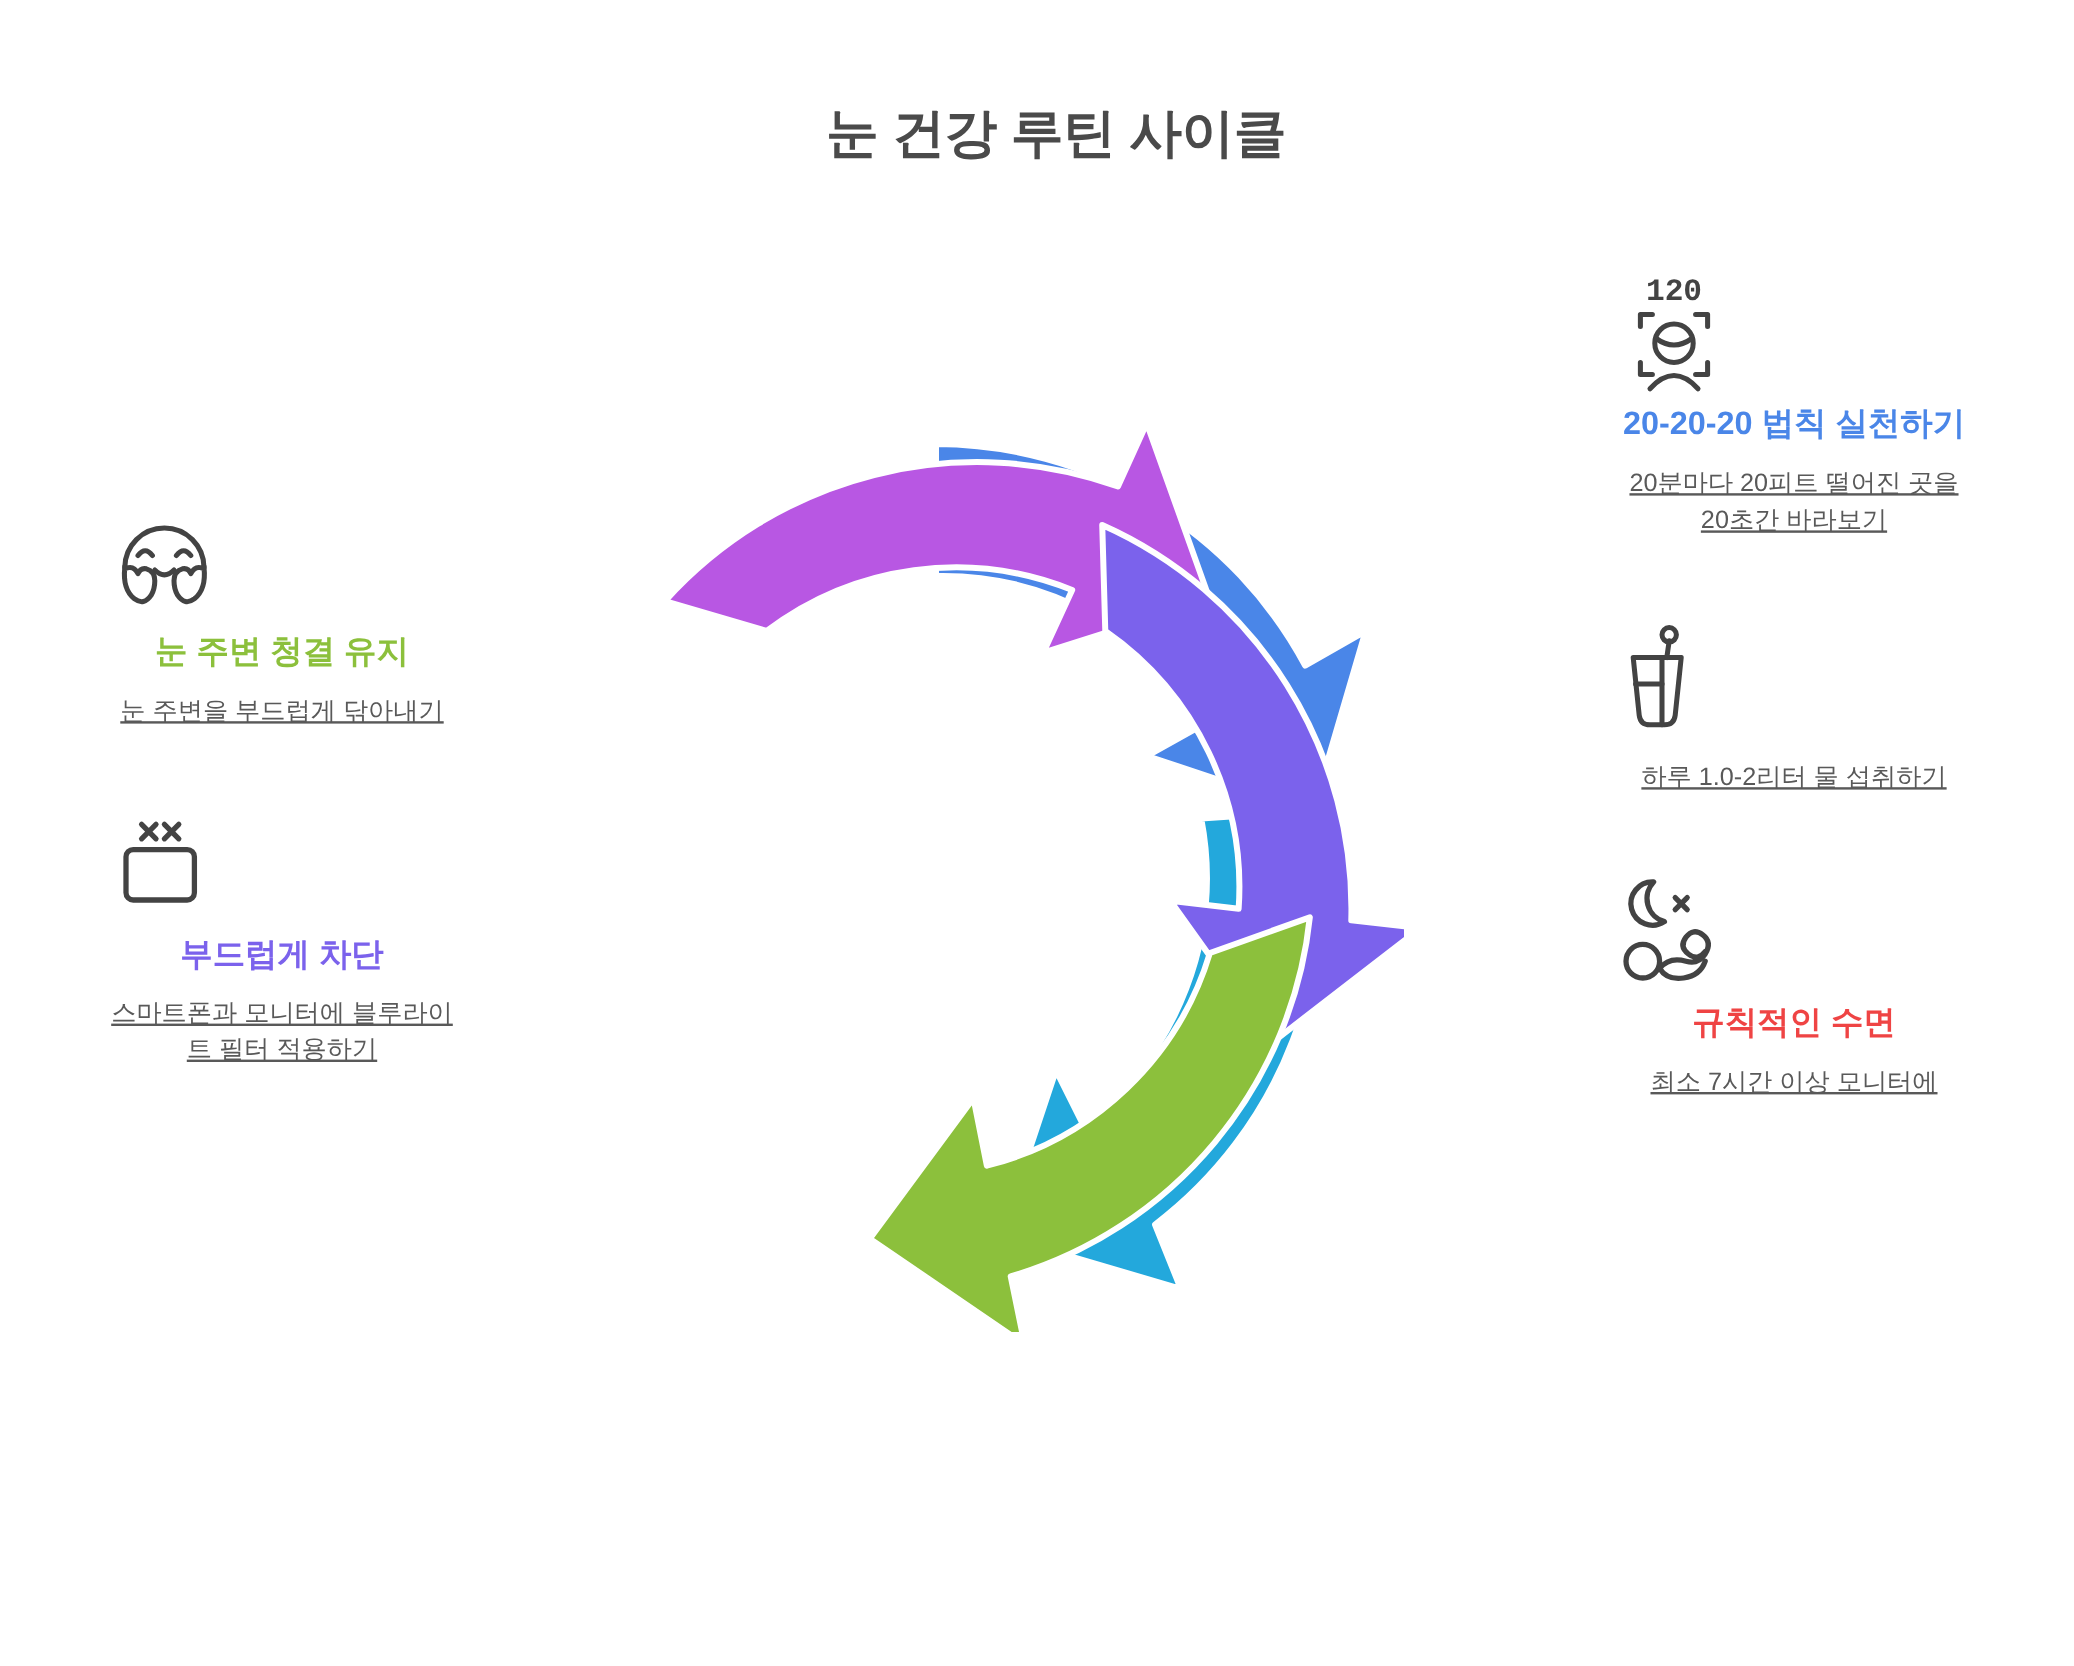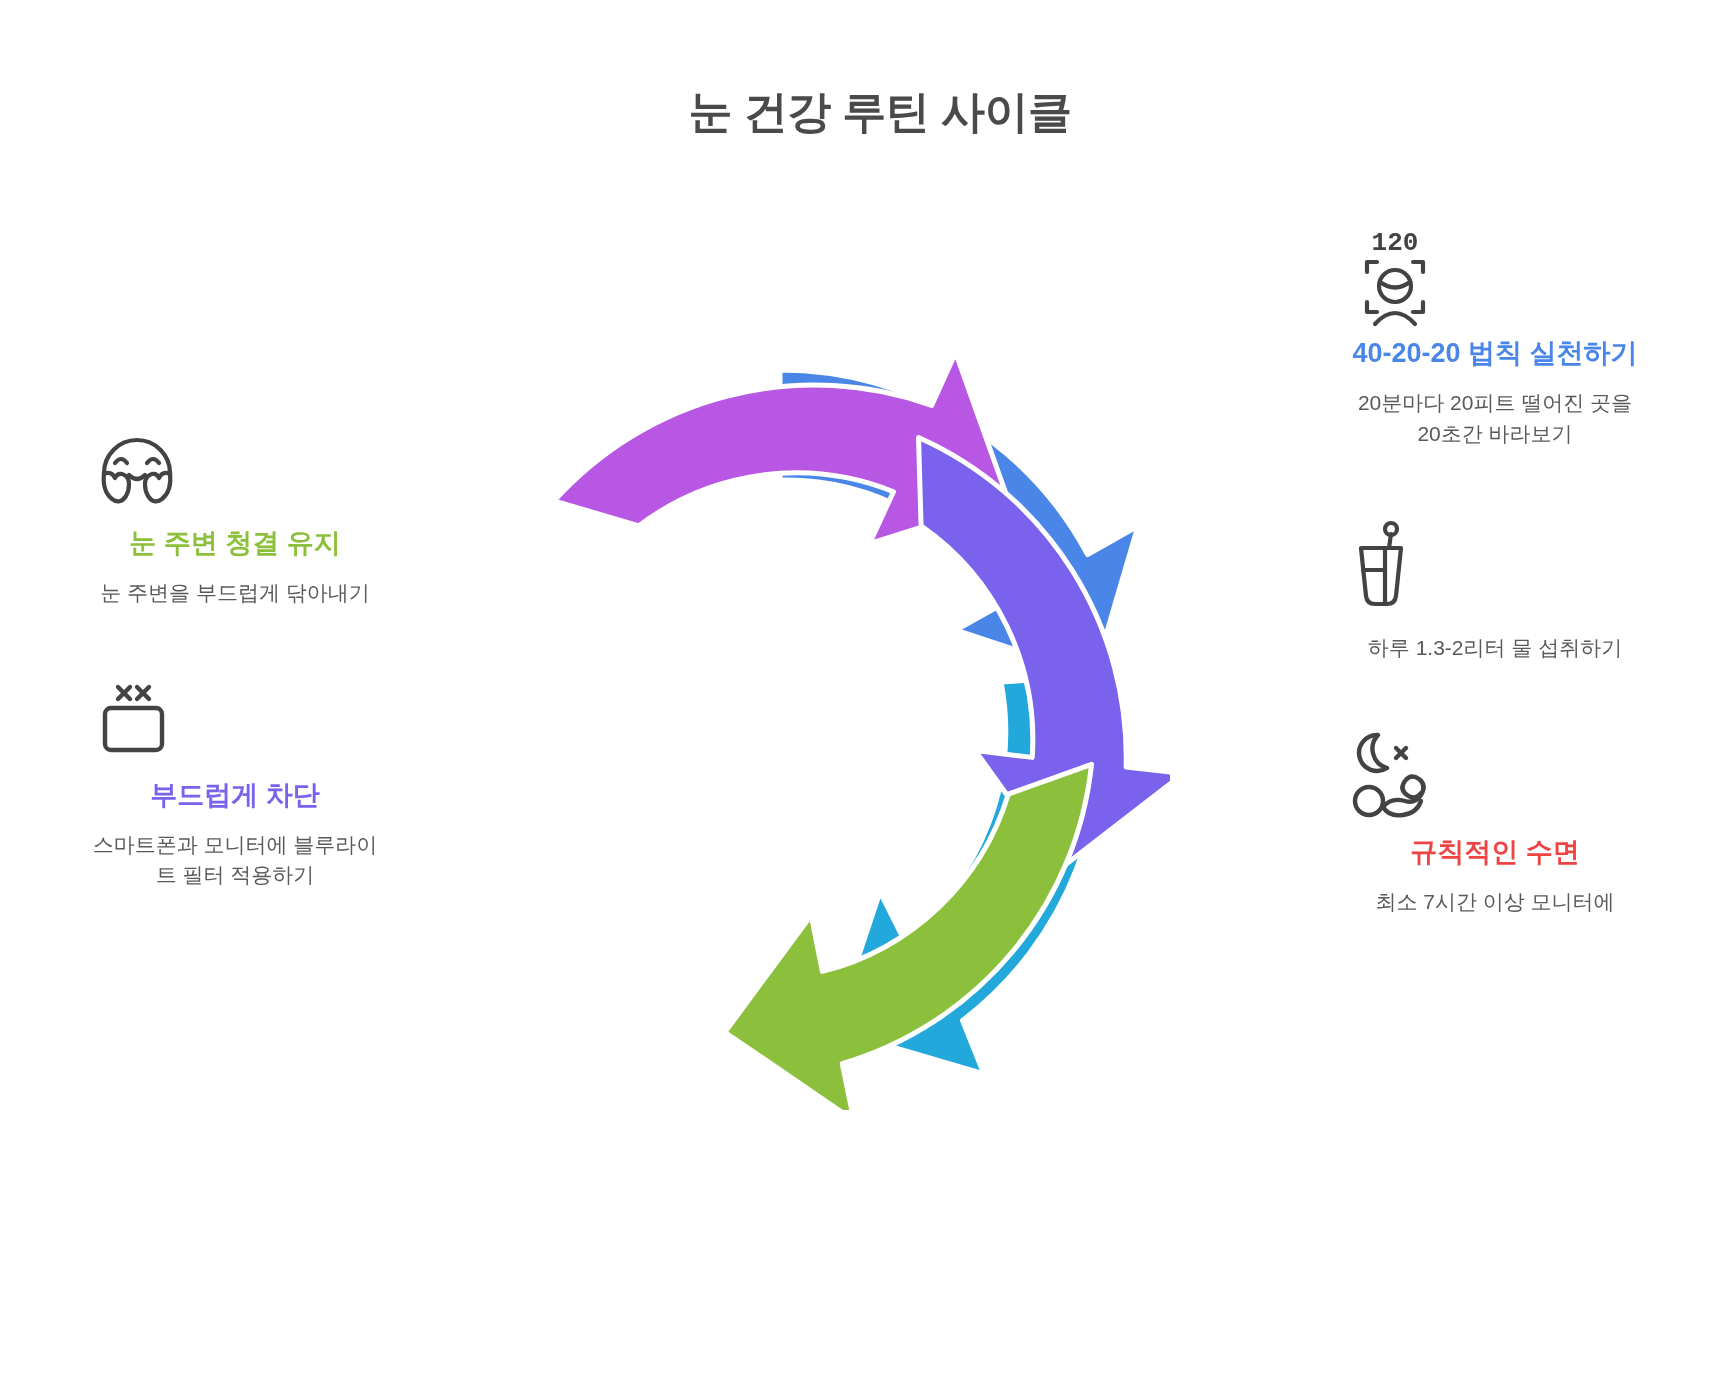--- a/index.html
+++ b/index.html
@@ -61,20 +61,21 @@
     margin-top: 4px;
     padding: 0 4px;
   }
 
   .item-desc {
     font-size: 21px;
     line-height: 1.45;
     color: #595959;
     margin-top: 16px;
     padding: 0 6px;
+    text-decoration: underline;
   }
 
   
   .col-right .item:nth-child(1) { margin-top: 10px; }
   .col-right .item:nth-child(2) { margin-top: 62px; }
   .col-right .item:nth-child(3) { margin-top: 60px; }
 
   .col-left .item:nth-child(1) { margin-top: 200px; }
   .col-left .item:nth-child(2) { margin-top: 58px; }
 
@@ -191,35 +192,35 @@
         <text x="50" y="24" font-family="'Liberation Mono','DejaVu Sans Mono',monospace" font-size="26" font-weight="bold" fill="#434343" stroke="none" text-anchor="middle">120</text>
         <path d="M22 46 L22 36 L32 36"></path>
         <path d="M78 46 L78 36 L68 36"></path>
         <path d="M22 76 L22 86 L32 86"></path>
         <path d="M78 76 L78 86 L68 86"></path>
         <circle cx="50" cy="60" r="16"></circle>
         <path d="M35 56 q15 11 30 0"></path>
         <path d="M30 98 q20 -22 40 0"></path>
       </svg>
     </div>
-    <div class="item-title" style="color:#4a86e8">40-20-20 법칙 실천하기</div>
+    <div class="item-title" style="color:#4a86e8">20-20-20 법칙 실천하기</div>
     <div class="item-desc">20분마다 20피트 떨어진 곳을 20초간 바라보기</div>
   </div>
 
   <div class="item">
     <div class="item-icon">
       <svg width="72" height="92" viewBox="0 0 72 92" fill="none" stroke="#434343" stroke-width="4.2" stroke-linecap="round" stroke-linejoin="round">
         <path d="M16 30 L21 78 q1 8 9 8 L42 86 q8 0 9 -8 L56 30 Z"></path>
         <path d="M18 52 L40 52"></path>
         <path d="M40 30 L40 86"></path>
         <path d="M44 30 L46 16"></path>
         <circle cx="46" cy="11" r="6"></circle>
       </svg>
     </div>
-    <div class="item-desc">하루 1.3-2리터 물 섭취하기</div>
+    <div class="item-desc">하루 1.0-2리터 물 섭취하기</div>
   </div>
 
   <div class="item">
     <div class="item-icon">
       <svg width="108" height="96" viewBox="0 0 108 96" fill="none" stroke="#434343" stroke-width="4.4" stroke-linecap="round" stroke-linejoin="round">
         <path d="M33 6 a18 18 0 1 0 9 33 a20 20 0 0 1 -9 -33 Z"></path>
         <path d="M51 19 L61 29 M61 19 L51 29"></path>
         <circle cx="24" cy="72" r="14"></circle>
         <path d="M38 78 q8 -10 22 -6 q10 3 16 -6 q6 -10 -2 -16 q-8 -6 -14 2 q-6 8 2 14 q8 6 14 -2"></path>
         <path d="M38 78 q6 10 20 8 q14 -2 18 -14"></path>

